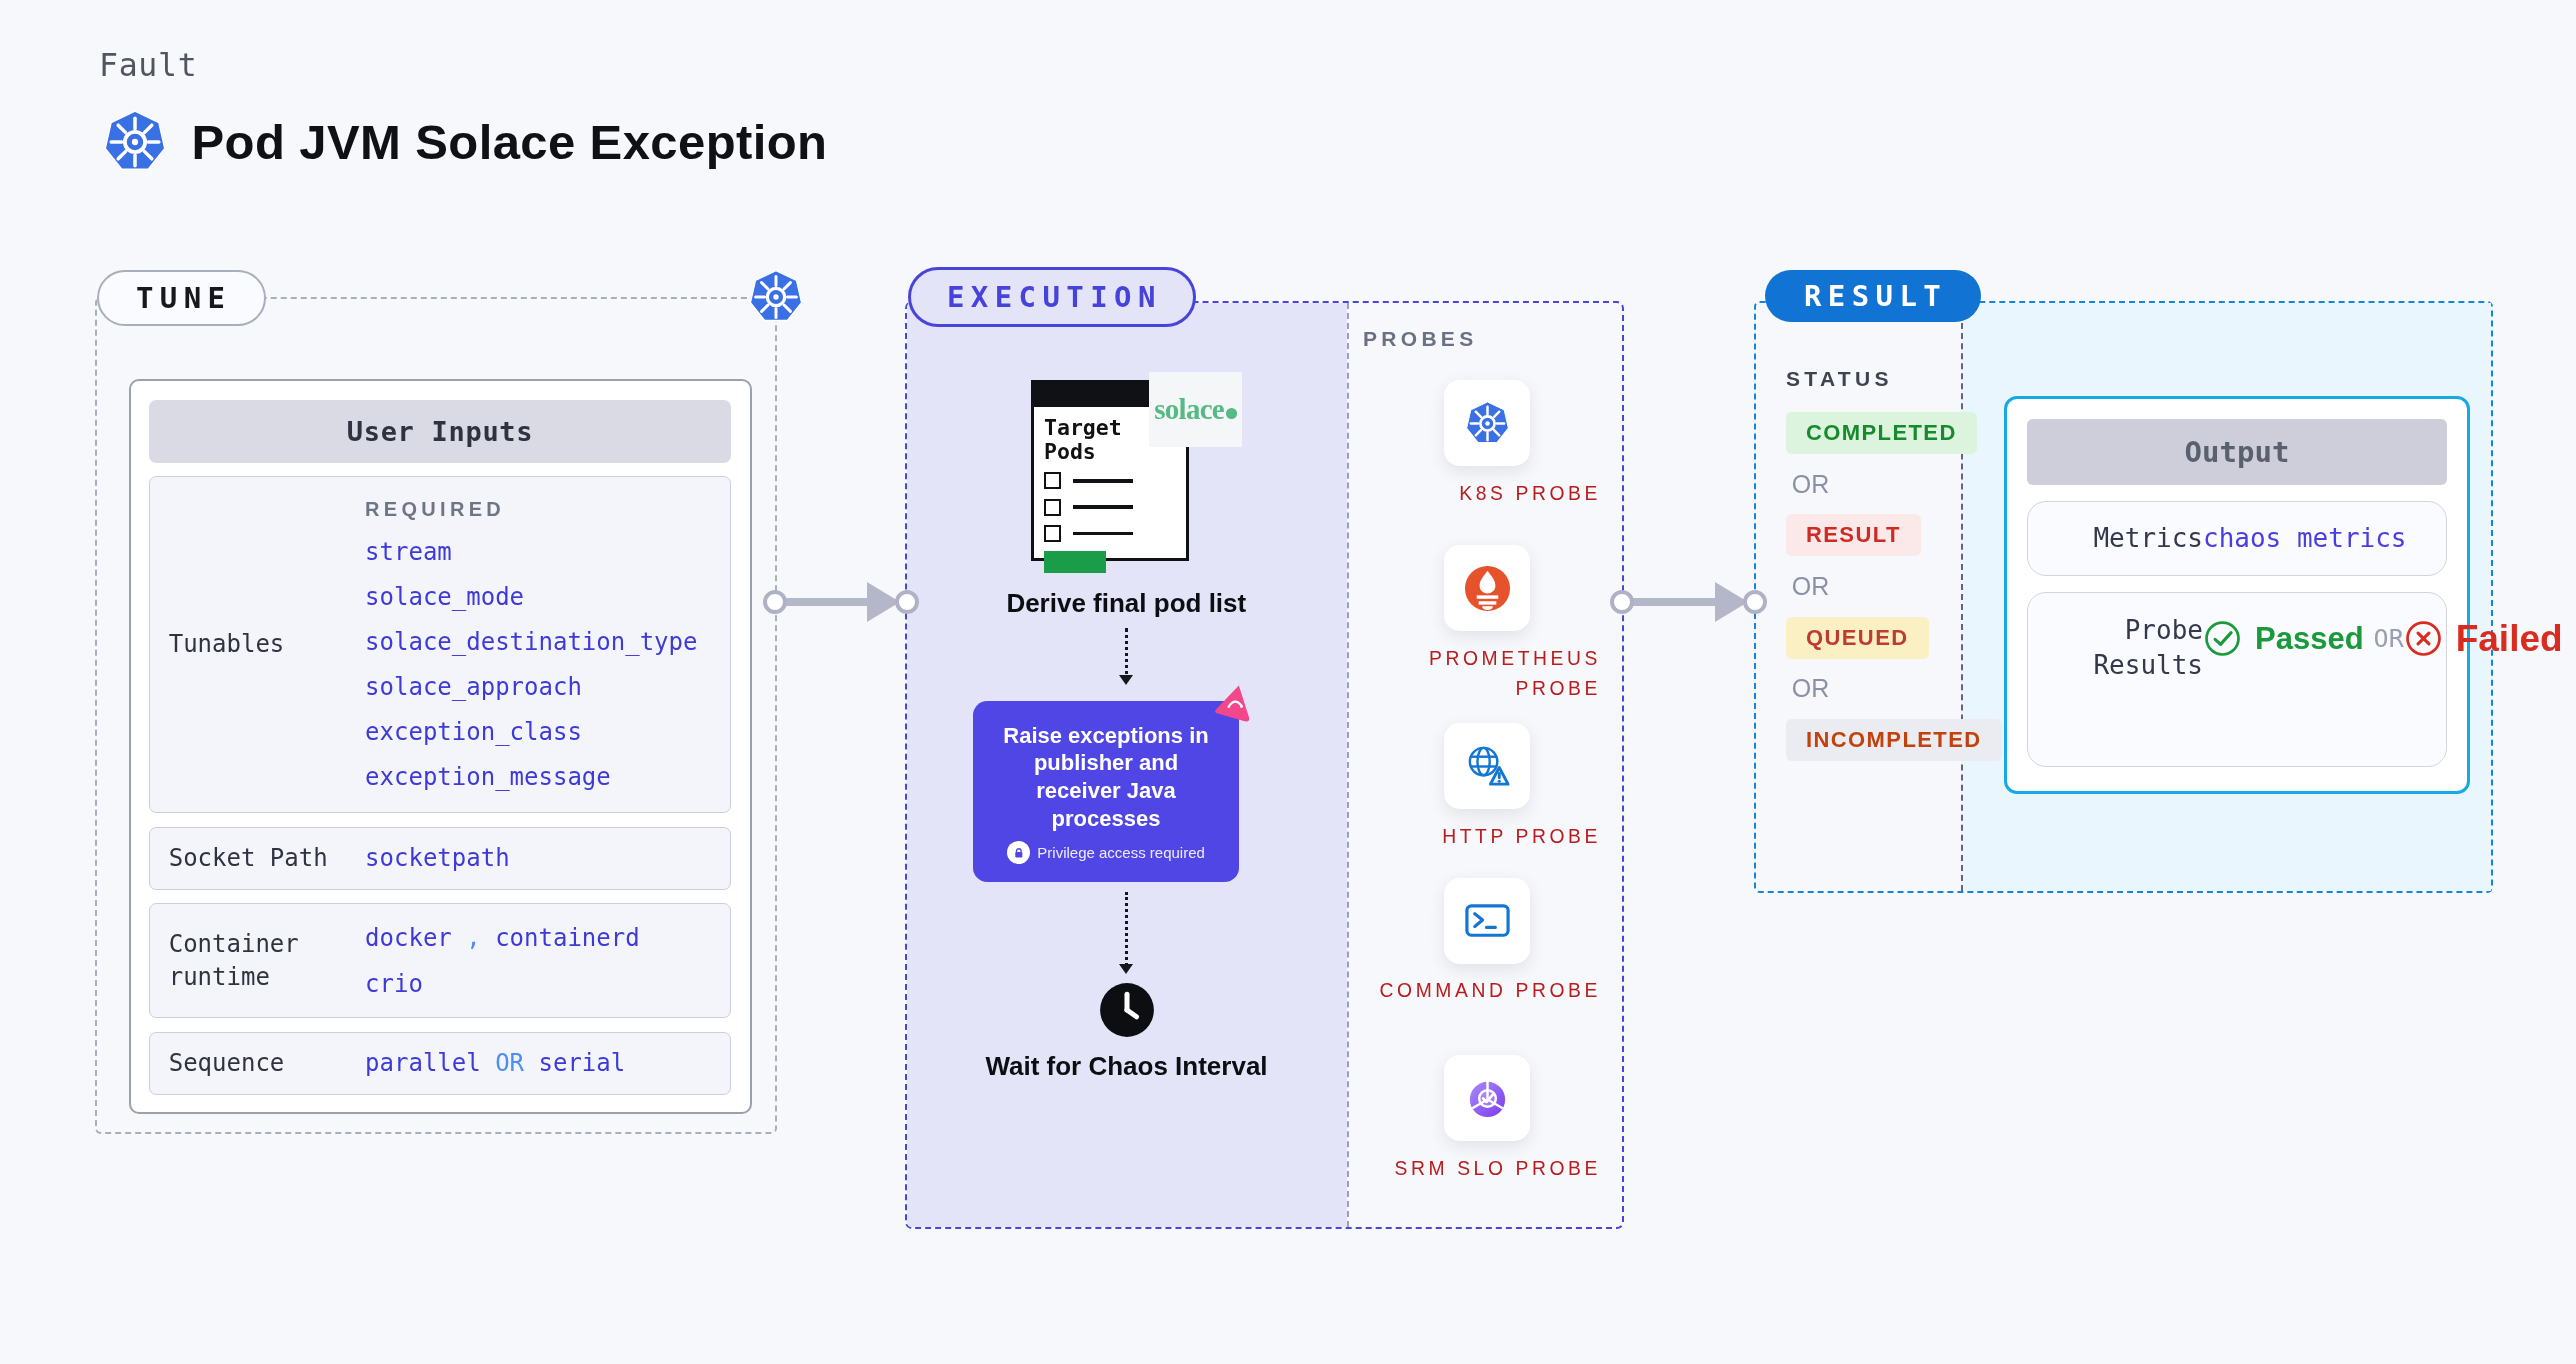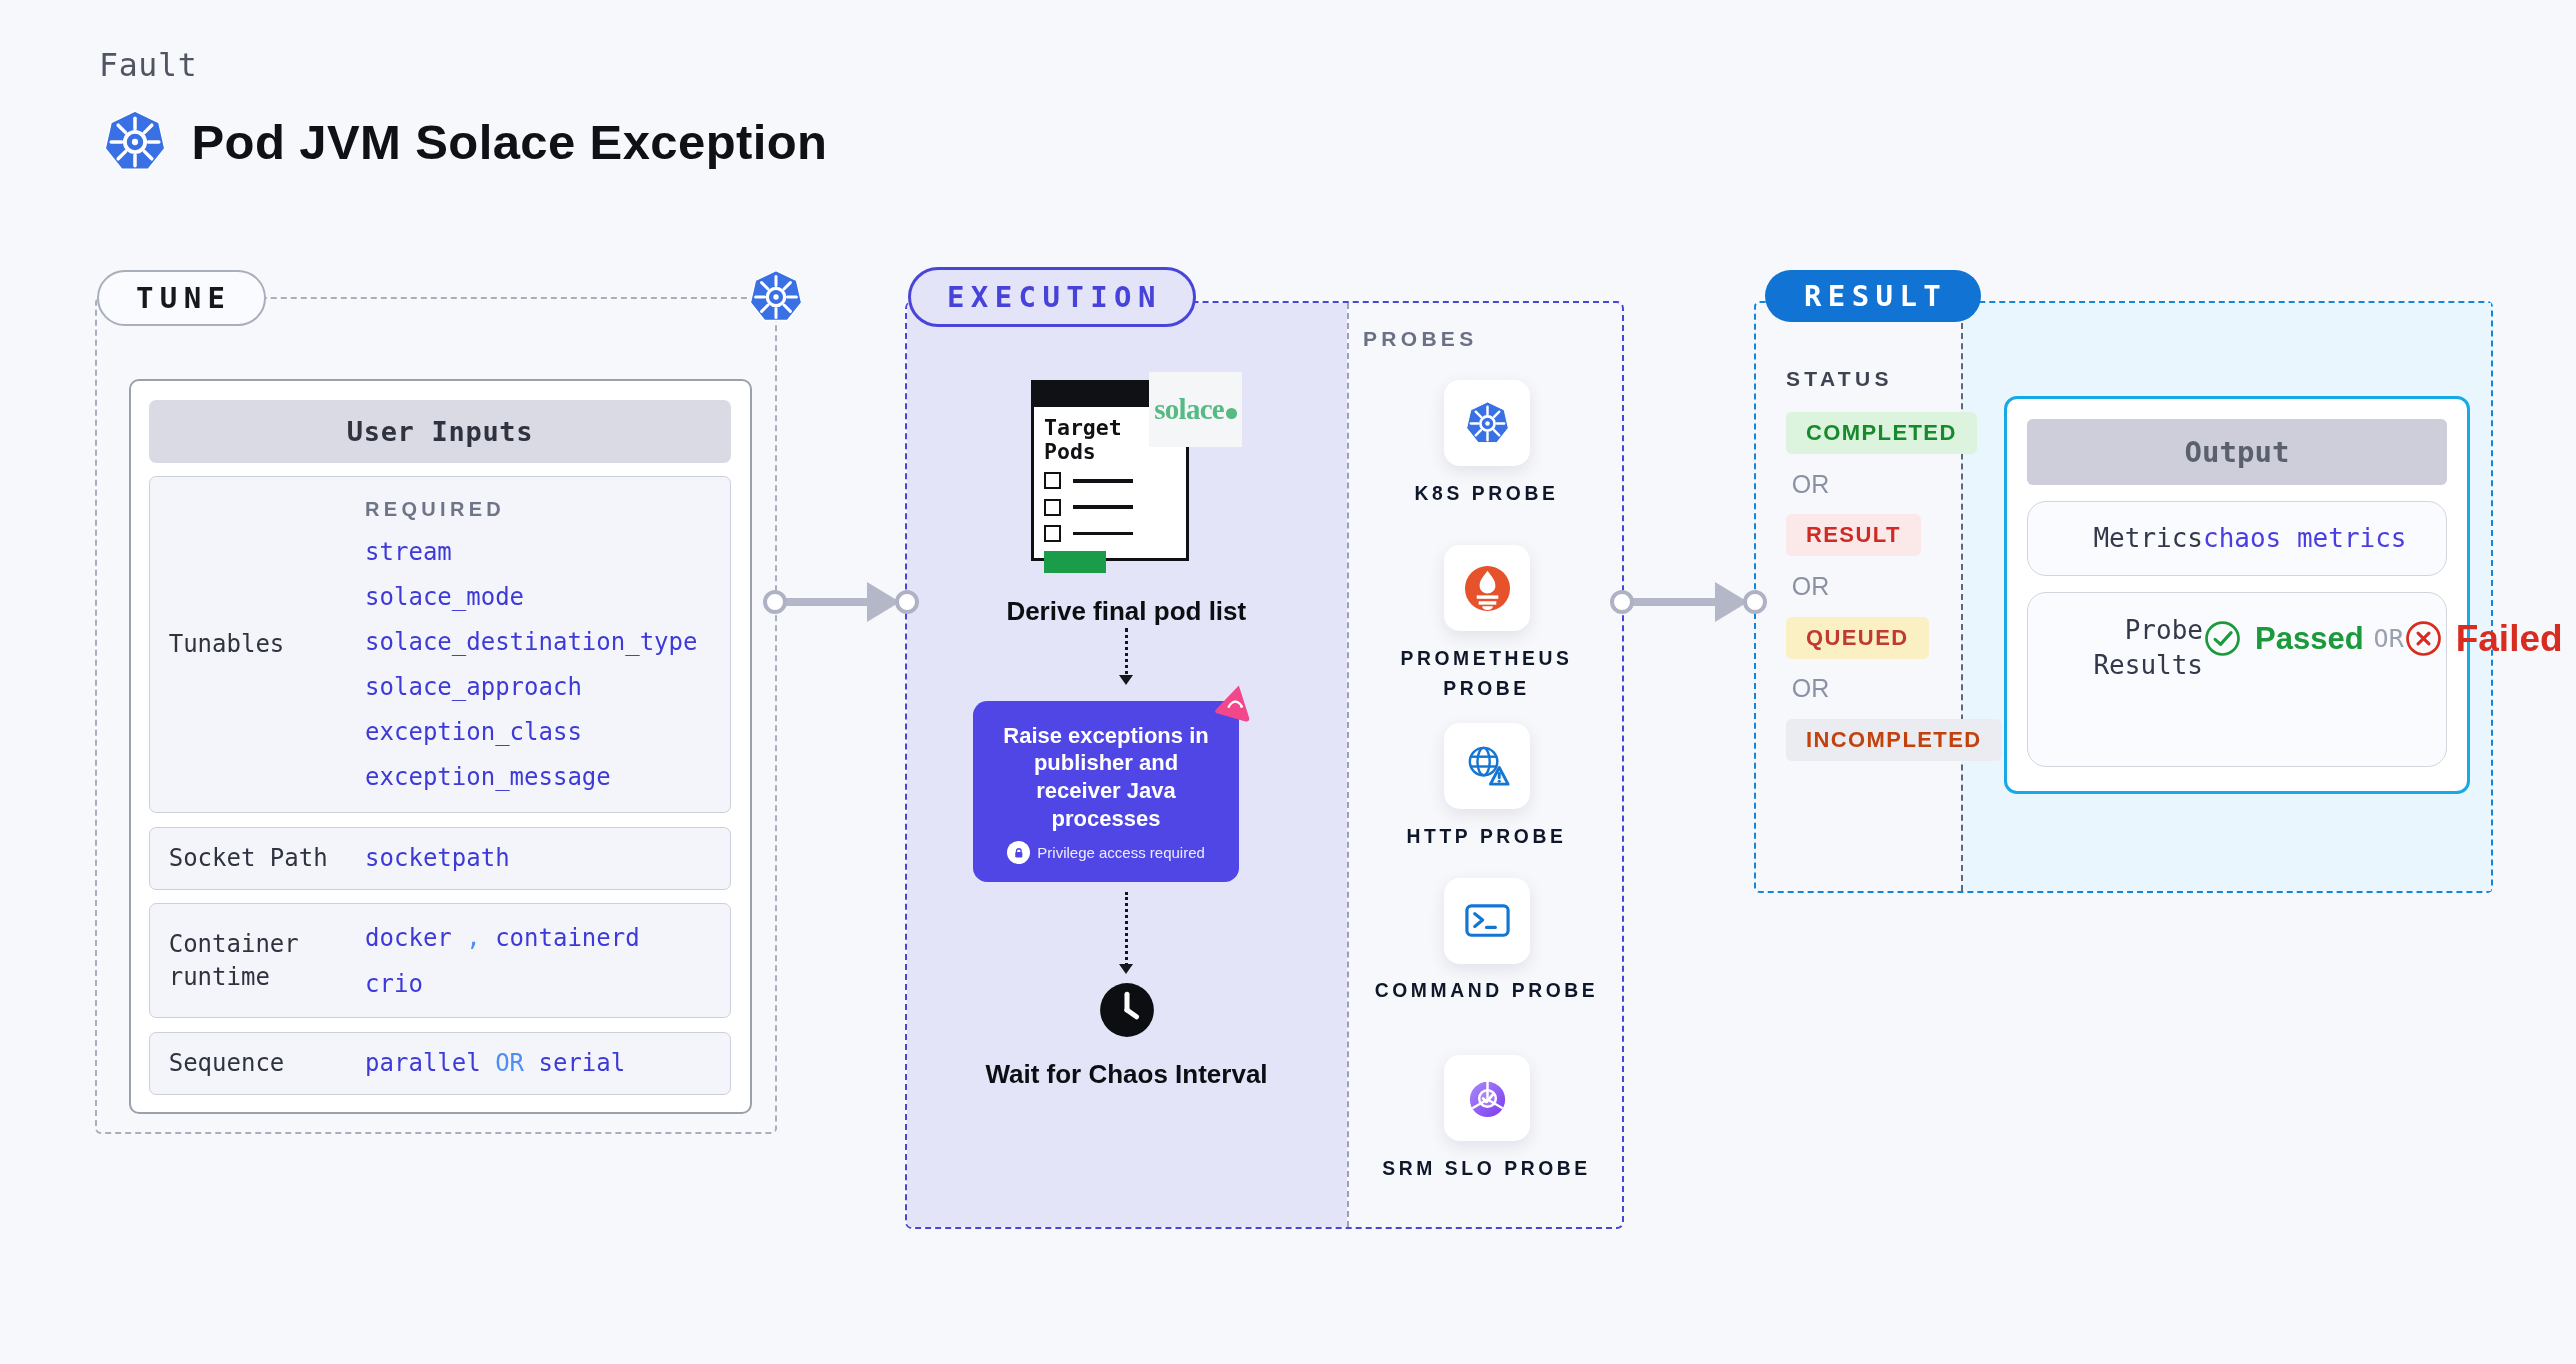--- a/index.html
+++ b/index.html
@@ -116,21 +116,21 @@
     position:absolute; left:242px; top:69px; width:93px; height:75px;
     background:#F5F6F8; display:flex; align-items:center; justify-content:center;
     z-index:3;
   }
   .solace-word{ font-family:"Liberation Serif","DejaVu Serif",serif; font-weight:bold;
     font-size:29px; color:#56BA84; letter-spacing:-0.7px; }
   .solace-dot{ display:inline-block; width:10.7px; height:10.7px; border-radius:50%;
     background:#56BA84; margin-left:2.1px; }
 
   .exec-caption{ position:absolute; left:14.3px; width:410px; text-align:center;
-    font-size:26px; font-weight:bold; color:#0C0E12;margin-top:8px; }
+    font-size:26px; font-weight:bold; color:#0C0E12; }
   .caption-derive{ top:285px; }
   .caption-wait{ left:69px; width:301px; top:746px; line-height:1.35; }
 
   .dotted-arrow{ position:absolute; width:0; border-left:3.6px dotted #15171C; }
   .dotted-arrow::after{
     content:''; position:absolute; bottom:-2.9px; left:-8.6px; width:0; height:0;
     border-left:7.2px solid transparent; border-right:7.2px solid transparent;
     border-top:10px solid #15171C;
   }
   .dotted-a{ left:218px; top:325px; height:54px; }
@@ -155,22 +155,22 @@
     position:absolute; left:456px; top:24px; font-size:21px; font-weight:bold;
     color:#6A7184; letter-spacing:4.3px;
   }
   .probe-card{
     position:absolute; left:537px; width:86px; height:86px; background:#FFFFFF;
     border-radius:15.8px; box-shadow:0 5.7px 15.8px rgba(40,50,90,0.10);
     display:flex; align-items:center; justify-content:center;
   }
   .probe-card svg{ width:49px; height:49px; }
   .probe-label{
-    position:absolute; left:465px; width:229px; text-align:center;
-    font-size:19.3px; font-weight:bold; color:#0f172a; letter-spacing:3.6px; line-height:1.55;
+    position:absolute; left:465px; width:229px; text-align:right;
+    font-size:19.3px; font-weight:normal; color:#b91c1c; letter-spacing:3.6px; line-height:1.55;
   }
 
   
   .result-box{
     position:absolute; left:1754px; top:301px; width:739px; height:592px;
     border:2.9px dashed #1287DA; border-radius:5.7px;
   }
   .result-cyan{ position:absolute; left:205px; top:0; right:0; bottom:0; background:#E9F6FD; }
   .result-divider{ position:absolute; left:205px; top:0; bottom:0; width:0;
     border-left:2.1px dashed #5E6677; }

